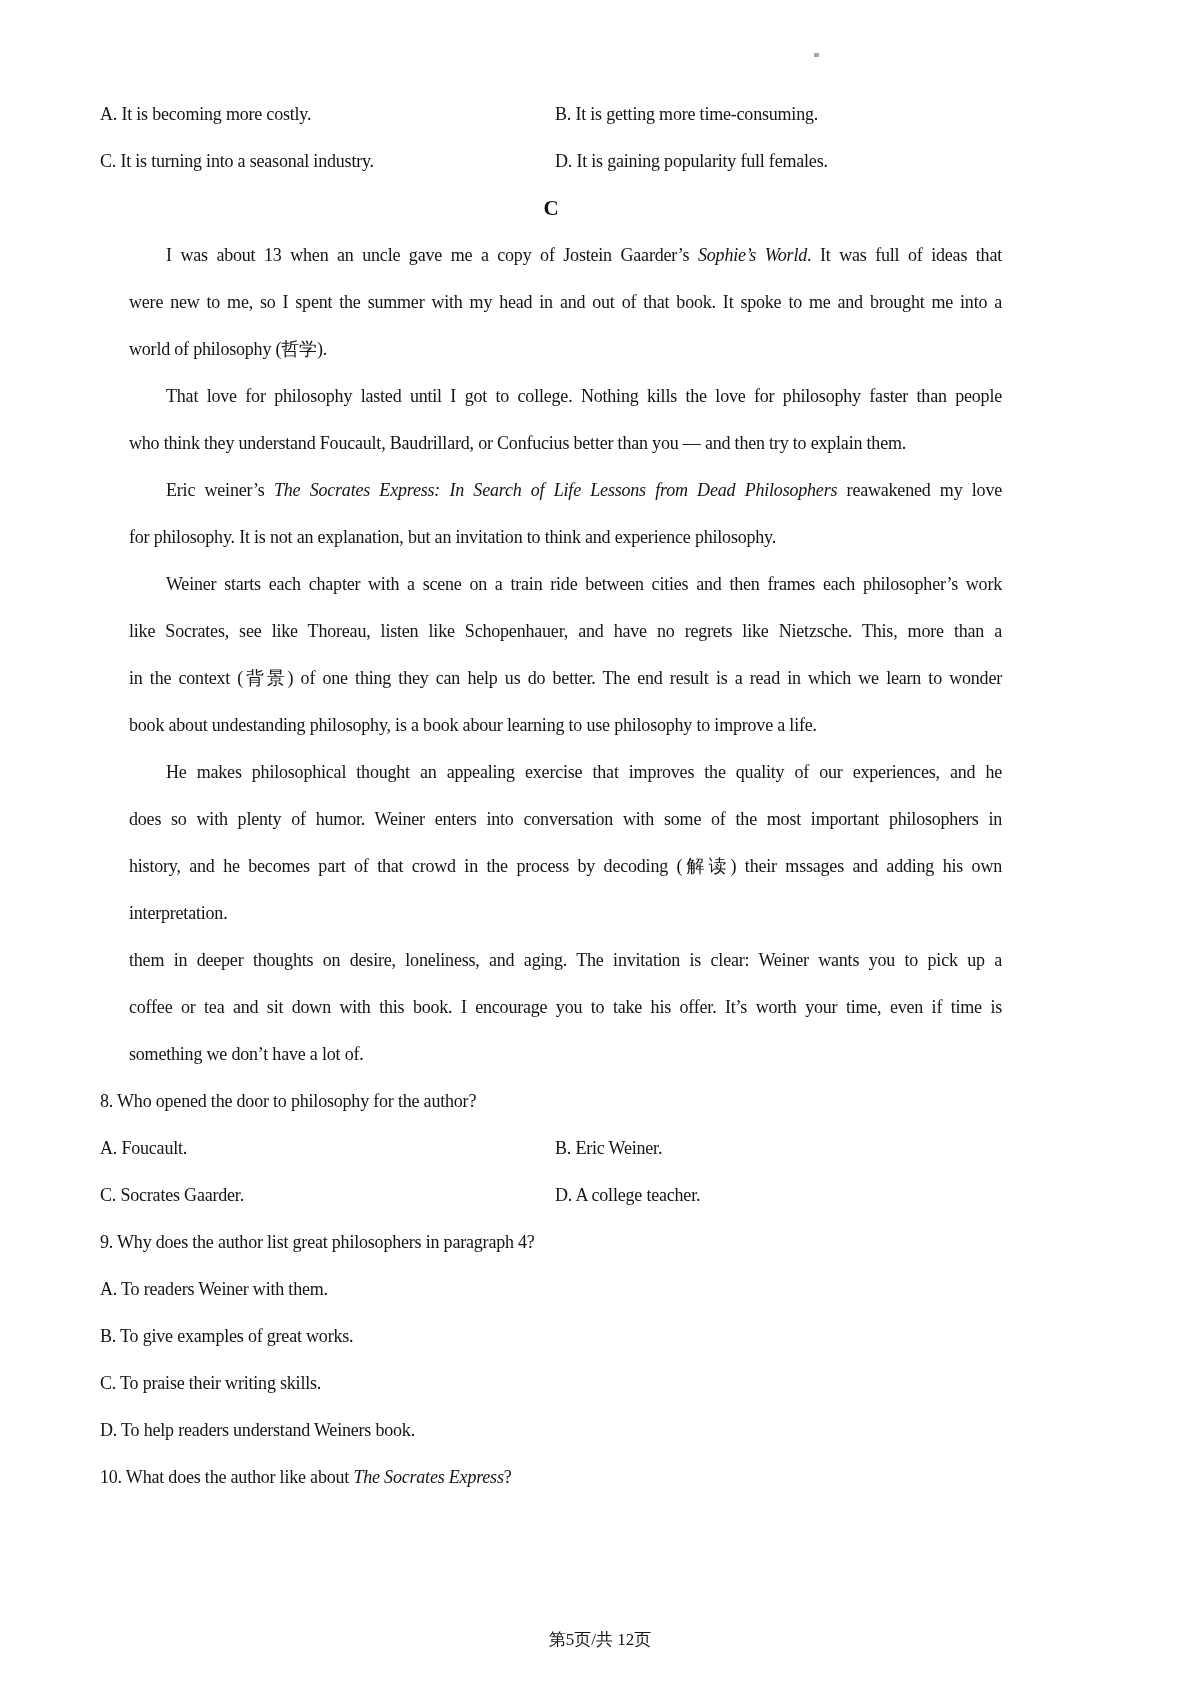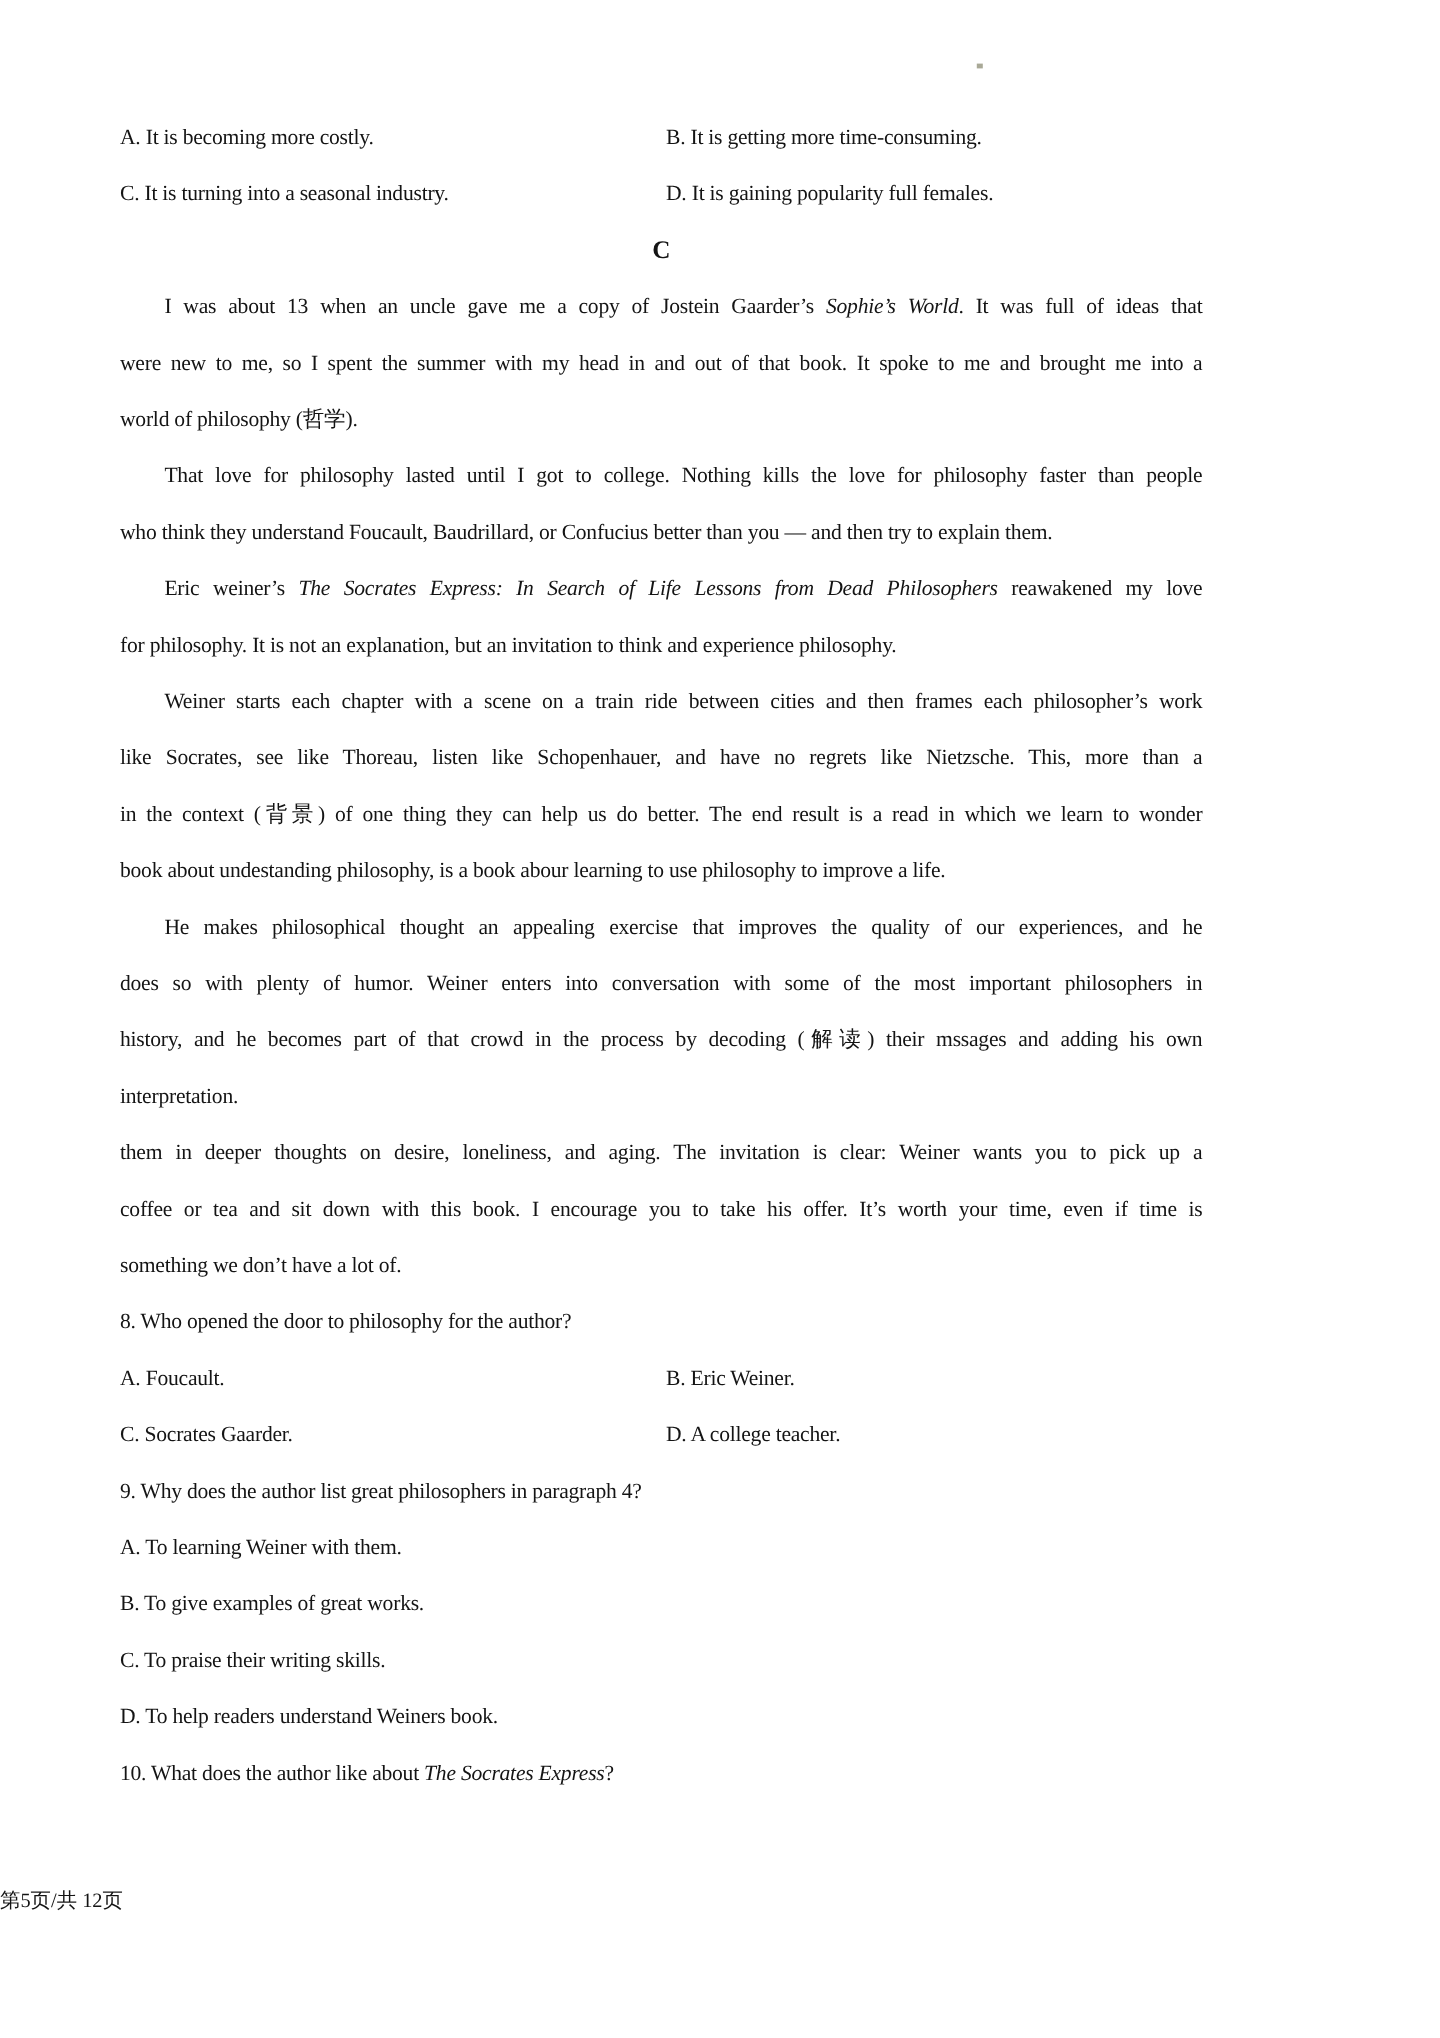--- a/index.html
+++ b/index.html
@@ -12,28 +12,28 @@
     font-size:18px;
     letter-spacing:-0.2px;
     color:#141414;
     overflow:hidden;
   }
   .col{position:absolute;left:100px;top:91px;width:902px;}
   .optrow{display:flex;line-height:47px;}
   .optrow .l{width:455px;}
   .optrow .r{flex:1;}
   .sect-header{line-height:47px;text-align:center;font-weight:bold;font-size:21px;}
-  .pline{line-height:47px;text-align:justify;text-align-last:justify;}
+  .pline{line-height:47px;text-align:justify;text-align-last:justify;margin-left:29px;}
   .pline.first{text-indent:37px;}
   .pline.last{text-align:left;text-align-last:auto;}
   .stem{line-height:47px;}
   .it{font-style:italic;}
   .footer{
-    position:absolute;left:0;top:1560px;width:100%;
-    line-height:47px;font-size:17px;letter-spacing:0;
+    position:absolute;left:0;top:1616px;width:100%;
+    line-height:47px;text-align:center;font-size:17px;letter-spacing:0;
   }
   .speck{position:absolute;left:814px;top:53px;width:5px;height:4px;background:#9a9a85;opacity:.85;}
 </style>
 </head>
 <body>
 
 <div class="page">
   <div class="speck"></div>
   <div class="col">
     <div id="carryover">
@@ -71,21 +71,21 @@
         <div class="stem"><span>8. Who opened the door to philosophy for the author?</span></div>
         <div class="optrow">
           <span class="l">A. Foucault.</span>
           <span class="r">B. Eric Weiner.</span>
         </div>
         <div class="optrow">
           <span class="l">C. Socrates Gaarder.</span>
           <span class="r">D. A college teacher.</span>
         </div>
         <div class="stem"><span>9. Why does the author list great philosophers in paragraph 4?</span></div>
-        <div class="stem">A. To learning Weiner with them.</div>
+        <div class="stem">A. To readers Weiner with them.</div>
         <div class="stem">B. To give examples of great works.</div>
         <div class="stem">C. To praise their writing skills.</div>
         <div class="stem">D. To help readers understand Weiners book.</div>
         <div class="stem"><span>10. What does the author like about </span><span class="it">The Socrates Express</span><span>?</span></div>
       </div>
   </div>
   <div class="footer">第5页/共 12页</div>
 </div>
 
 </body></html>

